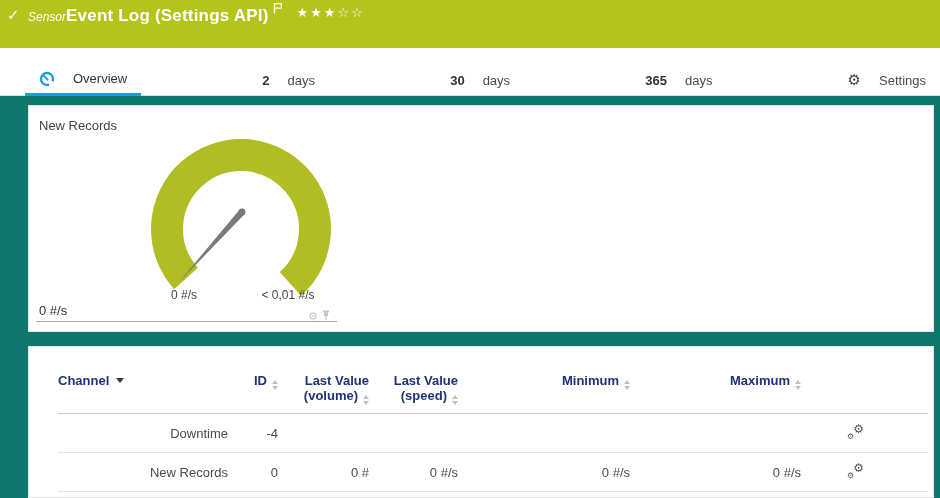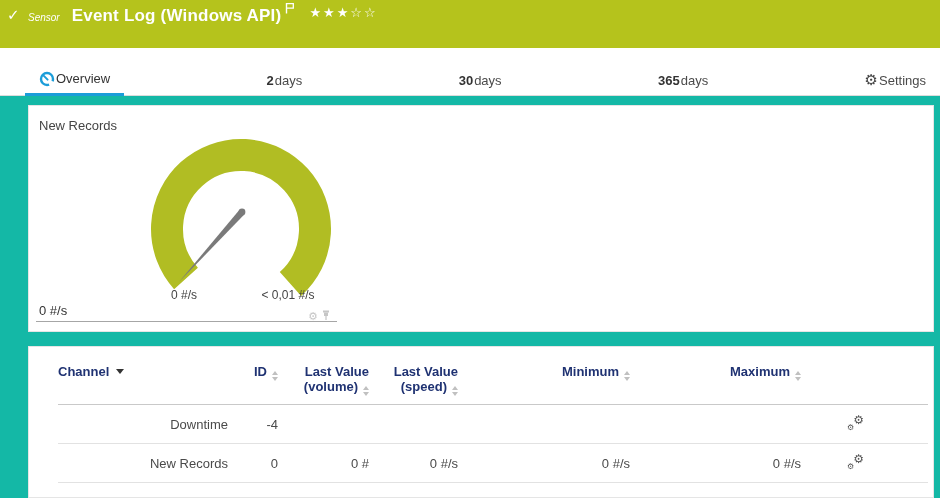--- a/index.html
+++ b/index.html
@@ -3,38 +3,38 @@
 <meta charset="utf-8">
 <style>
   * { box-sizing: border-box; margin: 0; padding: 0; }
   html,body { width: 940px; height: 498px; overflow: hidden;
     font-family: "Liberation Sans", "DejaVu Sans", sans-serif; background: #fff; }
 
   
   .banner { height: 48px; background: #b5c31c; color: #fff; position: relative; padding: 6px 0 0 6px; }
   .check-icon { position: absolute; left: 7px; top: 6px; font-size: 15px; font-weight: bold; }
   .banner-line1 { padding-left: 22px; display: flex; align-items: baseline; }
-  .kind { font-style: italic; font-size: 10px; margin-right: 12px; }
+  .kind { font-style: italic; font-size: 12px; margin-right: 0; }
   .b-title { font-weight: bold; font-size: 17px; letter-spacing: .2px; }
   .flag-icon { margin: -6px 0 0 4px; align-self: flex-start; }
   .stars { font-size: 13px; letter-spacing: 2px; margin-left: 14px; align-self: flex-start; margin-top: -1px; }
   .b-status { padding-left: 41px; font-size: 12px; font-weight: bold; margin-top: 3px; }
 
   
   .tabbar { margin-top: 16px; height: 32px; border-bottom: 1px solid #dcdcdc;
     padding-left: 25px; display: flex; justify-content: space-between; width: 940px; }
   .tab { height: 32px; display: flex; align-items: center; justify-content: center;
-    gap: 1px; font-size: 13px; color: #4a4a4a; padding: 0 14px; cursor: pointer; }
+    gap: 18px; font-size: 13px; color: #4a4a4a; padding: 0 14px; cursor: pointer; }
   .tab.active { border-bottom: 3px solid #1b9dd9; color: #333; }
   .tab .num { font-weight: bold; color: #333; }
   .tab svg { display: block; }
   .gear-glyph { font-size: 15px; line-height: 1; color: #444; font-family: "DejaVu Sans", sans-serif; }
 
   
-  .page { background: #14b8a6; height: 402px; padding-top: 9px; }
+  .page { background: #0f766e; height: 402px; padding-top: 9px; }
   .panel { background: #fff; border: 1px solid #e5e5e5; margin-left: 28px; width: 906px; }
   .panel1 { height: 227px; position: relative; }
   .panel2 { margin-top: 14px; height: 152px; overflow: hidden; }
 
   
   .gauge-title { position: absolute; left: 10px; top: 12px; font-size: 13px; color: #444; }
   .gauge-svg { position: absolute; left: 0; top: 0; }
   .g-label { position: absolute; top: 182px; font-size: 12px; color: #444; text-align: center; }
   .g-min { left: 125px; width: 60px; }
   .g-max { left: 214px; width: 90px; }
@@ -42,21 +42,21 @@
   .g-rule { position: absolute; left: 7px; top: 215px; width: 301px; height: 1px; background: #a6a6a6; }
   .g-tools { position: absolute; left: 279px; top: 201px; display: flex; align-items: center; gap: 3px; }
   .g-gear { font-size: 11px; color: #c6c6c6; line-height: 1; font-family: "DejaVu Sans", sans-serif; cursor: pointer; }
 
   
   table { border-collapse: collapse; margin-left: 29px; width: 870px; table-layout: fixed; }
   col.c-channel { width: 170px; } col.c-id { width: 60px; }
   col.c-lv { width: 91px; } col.c-ls { width: 89px; }
   col.c-min { width: 172px; } col.c-max { width: 171px; } col.c-set { width: 117px; }
   th { font-size: 13px; font-weight: bold; color: #1f3272; text-align: right;
-       vertical-align: top; padding: 17px 10px 8px 0; line-height: 15px; white-space: nowrap; }
+       vertical-align: top; padding: 26px 10px 8px 0; line-height: 15px; white-space: nowrap; }
   th.left { text-align: left; padding-right: 0; }
   thead tr { border-bottom: 1px solid #c9c9c9; }
   tbody tr { border-bottom: 1px solid #e2e2e2; cursor: pointer; }
   td { font-size: 13px; color: #4a4a4a; text-align: right; padding: 10px 10px 9px 0; white-space: nowrap; }
   td.left { text-align: right; padding-right: 0; }
   td.set { text-align: center; padding-right: 28px; }
 
   .sort { display: inline-flex; flex-direction: column; gap: 2px; margin-left: 5px; vertical-align: 1px; cursor: pointer; }
   .sort i { width: 0; height: 0; border-left: 3.5px solid transparent; border-right: 3.5px solid transparent; }
   .sort .up { border-bottom: 4px solid #c0c0c0; }
@@ -68,21 +68,21 @@
   .gearpair .big { position: absolute; right: 0; top: -2px; font-size: 12px; color: #555; font-family: "DejaVu Sans", sans-serif; }
   .gearpair .small { position: absolute; left: 0; bottom: -1px; font-size: 8px; color: #555; font-family: "DejaVu Sans", sans-serif; }
 </style>
 </head>
 <body>
 
 <div class="banner">
   <span class="check-icon">✓</span>
   <div class="banner-line1">
     <span class="kind">Sensor</span>
-    <span class="b-title">Event Log (Windows API)</span>
+    <span class="b-title">Event Log (Settings API)</span>
     <span class="flag-icon">
       <svg width="10" height="12" viewBox="0 0 10 12">
         <path d="M1.5 1 v10.5" stroke="#fff" stroke-width="1.4" fill="none"></path>
         <path d="M1.5 1.7 h6.8 v4.4 h-6.8" stroke="#fff" stroke-width="1.3" fill="none"></path>
       </svg>
     </span>
     <span class="stars">★★★☆☆</span>
   </div>
 </div>
 

